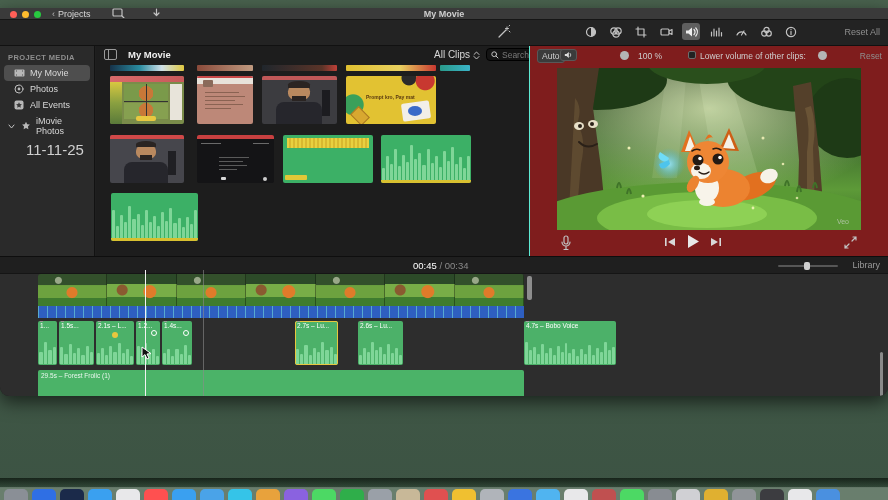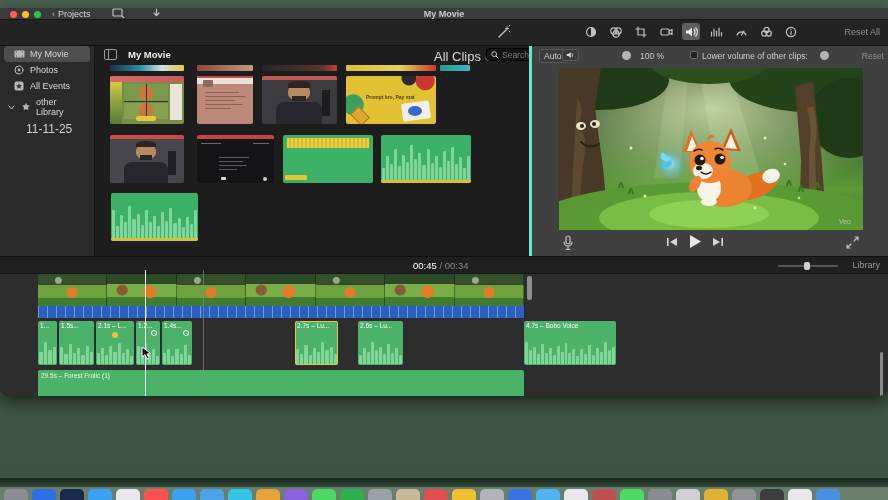--- a/index.html
+++ b/index.html
@@ -29,29 +29,29 @@
   .aicon { width:18px; height:17px; display:flex; align-items:center; justify-content:center; border-radius:3px; }
   .aicon.sel { background:#5f5f5f; }
   #reset-all { position:absolute; right:8px; top:7px; color:#8f8f8f; font-size:9px; }
 
   
   #sidebar { position:absolute; left:0; top:38px; width:95px; height:210px; background:#2a2a2a; border-right:1px solid #121212; }
   .side-h { color:#8f8f8f; font-size:7.5px; font-weight:bold; letter-spacing:.4px; padding:7px 0 3px 8px; }
   .side-item { display:flex; align-items:center; gap:5px; color:#d8d8d8; font-size:9px; padding:3px 4px 3px 10px; margin:0 4px; border-radius:4px; }
   .side-item.sel { background:#4e4e4e; }
   .side-item .sic { width:11px; text-align:center; color:#b8b8b8; font-size:8px; flex:0 0 11px; }
-  .side-sub { color:#cfcfcf; font-size:12px; padding:2px 0 2px 26px; }
+  .side-sub { color:#cfcfcf; font-size:15px; padding:2px 0 2px 26px; }
 
   
   #browser { position:absolute; left:96px; top:38px; width:432px; height:210px; background:#1d1d1d; }
   #browser-head { position:absolute; left:0; top:0; width:432px; height:18px; }
   #panel-toggle { position:absolute; left:8px; top:3px; width:13px; height:11px; border:1px solid #9a9a9a; border-radius:2px; }
   #panel-toggle:before { content:""; position:absolute; left:3px; top:0; width:1px; height:9px; background:#9a9a9a; }
   #browser-title { position:absolute; left:32px; top:3px; color:#efefef; font-size:9.5px; font-weight:bold; }
-  #all-clips { position:absolute; left:338px; top:3px; color:#d8d8d8; font-size:13px; }
+  #all-clips { position:absolute; left:338px; top:3px; color:#d8d8d8; font-size:10px; }
   #search-box { position:absolute; left:390px; top:2px; width:84px; height:13px; background:#141414; border:1px solid #000; border-radius:4px; color:#7a7a7a; font-size:8.5px; display:flex; align-items:center; gap:3px; padding:0 4px; }
   #clip-size-btn { position:absolute; left:478px; top:2px; width:13px; height:13px; border:1px solid #9a9a9a; border-radius:50%; color:#bbb; font-size:8px; line-height:11px; text-align:center; }
 
   .thumb { position:absolute; border-radius:2px; overflow:hidden; }
   .sliver { position:absolute; top:19px; height:6px; border-radius:1px; }
 
   
   #tl-head { position:absolute; left:0; top:248px; width:888px; height:18px; background:#1f1f1f; border-top:1px solid #0e0e0e; border-bottom:1px solid #151515; }
   #timecode { position:absolute; left:413px; top:3px; font-size:9.5px; color:#fff; }
   #timecode .dim { color:#8a8a8a; }
@@ -84,21 +84,21 @@
 
   #music { position:absolute; left:38px; top:96px; width:486px; height:44px; background:#4bb368; border-radius:2px; }
   #music .lbl { position:absolute; left:3px; top:2px; color:#e9f7ee; font-size:6.5px; }
 
   .playhead { position:absolute; top:-4px; width:1px; height:196px; background:#f2f2f2; }
   .guide { position:absolute; top:-4px; width:1px; height:196px; background:#8b8b8b; opacity:.6; }
 
   #tl-scrollbar { position:absolute; right:5px; top:78px; width:3px; height:132px; background:#8a8a8a; border-radius:2px; }
 
   
-  #rightpanel { position:absolute; left:529px; top:38px; width:359px; height:210px; background:#404040; border-left:3px solid #5eead4; }
+  #rightpanel { position:absolute; left:529px; top:38px; width:359px; height:210px; background:#7f1d1d; border-left:1px solid #5eead4; }
   #vol-row { position:absolute; left:0; top:2px; width:359px; height:16px; font-size:8.5px; color:#cfcfcf; }
   .pill { background:#3b3b3b; border:1px solid #585858; border-radius:3px; padding:1px 4px; }
   .slider { position:relative; background:#121212; border-radius:4px; height:7px; }
   .slider .knob { position:absolute; top:-1px; width:9px; height:9px; background:#b4b4b4; border-radius:50%; }
   #lower-check { position:absolute; left:158px; top:3px; width:8px; height:8px; border:1px solid #6d6d6d; border-radius:2px; background:#222; }
 
   #viewer { position:absolute; left:27px; top:22px; width:304px; height:162px; background:#000; }
   #transport { position:absolute; left:0; top:186px; width:359px; height:24px; }
 
   
@@ -193,20 +193,21 @@
         <svg width="12" height="12" viewBox="0 0 12 12">
             <circle cx="6" cy="6" r="4.6" class="icon-stroke"></circle>
             <path d="M6 5.4 V8.6 M6 3.4 v.2" class="icon-stroke"></path>
           </svg>
       </span>
     </div>
     <span id="reset-all">Reset All</span>
   </div>
 
   <div id="sidebar">
+    <div class="side-h">PROJECT MEDIA</div>
     <div class="side-item sel">
       <span class="sic">
         <svg width="11" height="8" viewBox="0 0 11 8">
             <rect x="0.5" y="0.5" width="10" height="7" rx="1" fill="#b8b8b8"></rect>
             <rect x="2" y="1.5" width="1" height="1" fill="#4e4e4e"></rect>
             <rect x="2" y="5.5" width="1" height="1" fill="#4e4e4e"></rect>
             <rect x="8" y="1.5" width="1" height="1" fill="#4e4e4e"></rect>
             <rect x="8" y="5.5" width="1" height="1" fill="#4e4e4e"></rect>
           </svg>
       </span>
@@ -234,21 +235,21 @@
       <span class="sic" style="flex:0 0 8px;width:8px">
         <svg width="7" height="5" viewBox="0 0 7 5">
             <path d="M1 1 l2.5 3 L6 1" class="icon-stroke" style="stroke-width:1"></path>
           </svg>
       </span>
       <span class="sic" style="flex:0 0 10px;width:10px">
         <svg width="10" height="10" viewBox="0 0 10 10">
             <path d="M5 .8 l1.2 2.4 2.7.4-1.95 1.9.45 2.7L5 6.9 2.6 8.2l.45-2.7L1.1 3.6l2.7-.4Z" fill="#b8b8b8"></path>
           </svg>
       </span>
-      <span>other Library</span>
+      <span>iMovie Photos</span>
     </div>
     <div class="side-sub">11-11-25</div>
   </div>
 
   <div id="browser">
     <div id="browser-head">
       <span id="panel-toggle"></span>
       <span id="browser-title">My Movie</span>
       <span id="all-clips"><span>All Clips</span> <svg width="7" height="9" viewBox="0 0 7 9" style="display:inline-block;vertical-align:middle">
             <path d="M1 3.5 L3.5 1 6 3.5 M1 5.5 L3.5 8 6 5.5" class="icon-stroke" style="stroke-width:1"></path>

